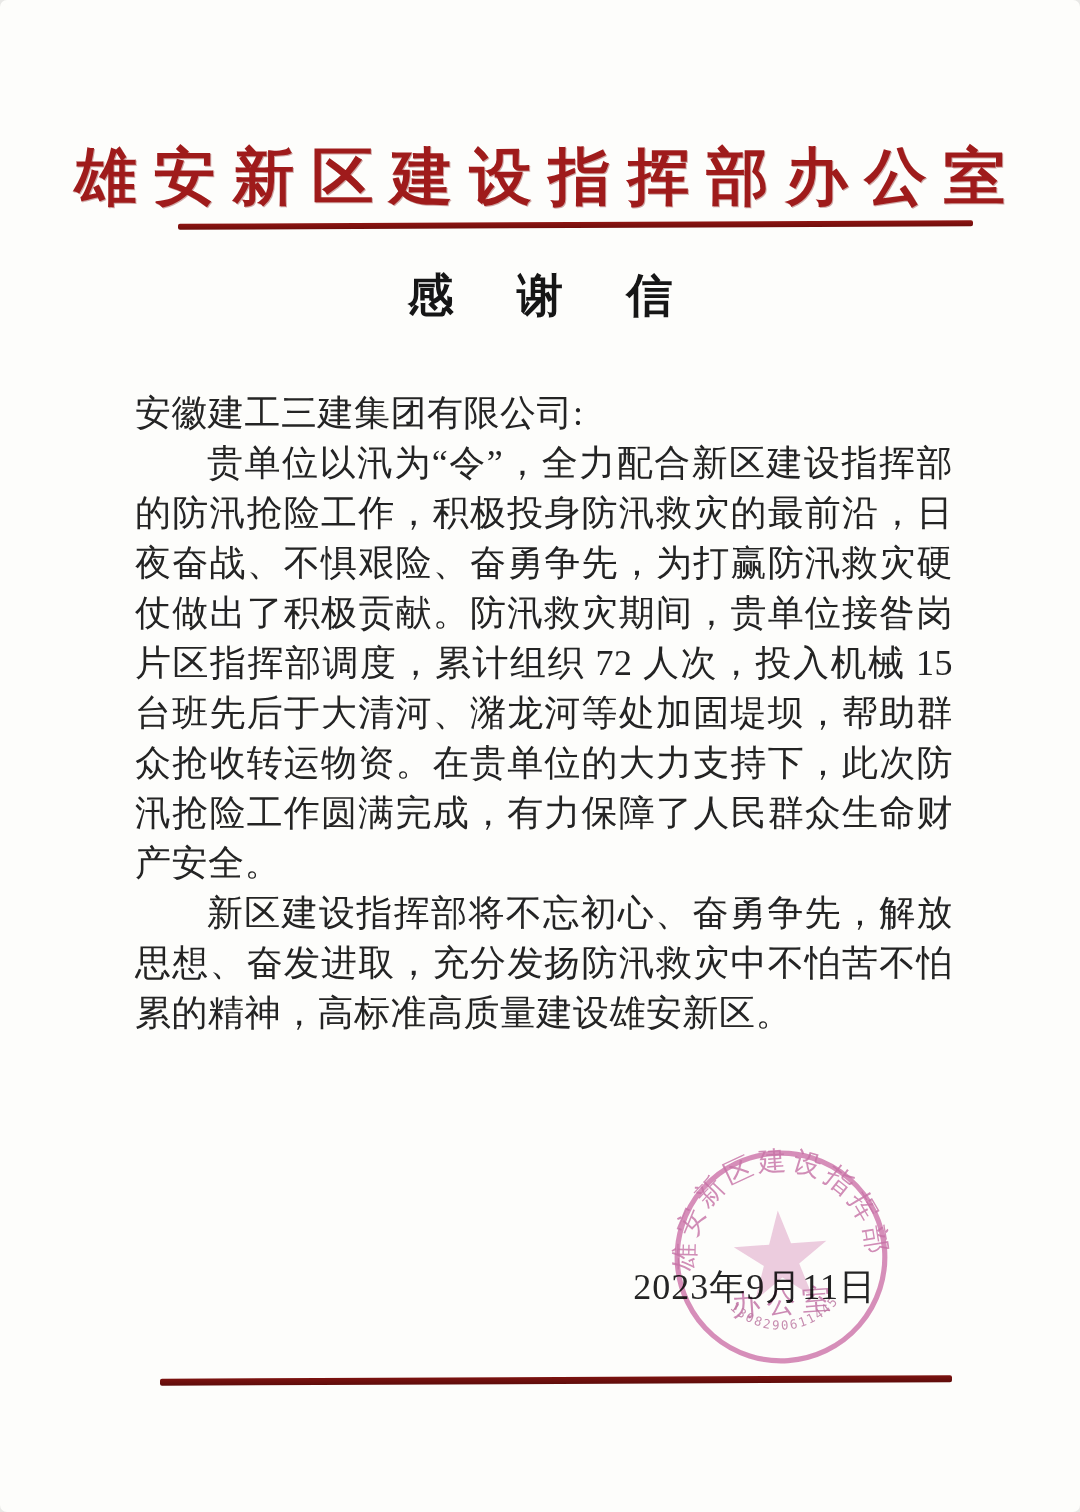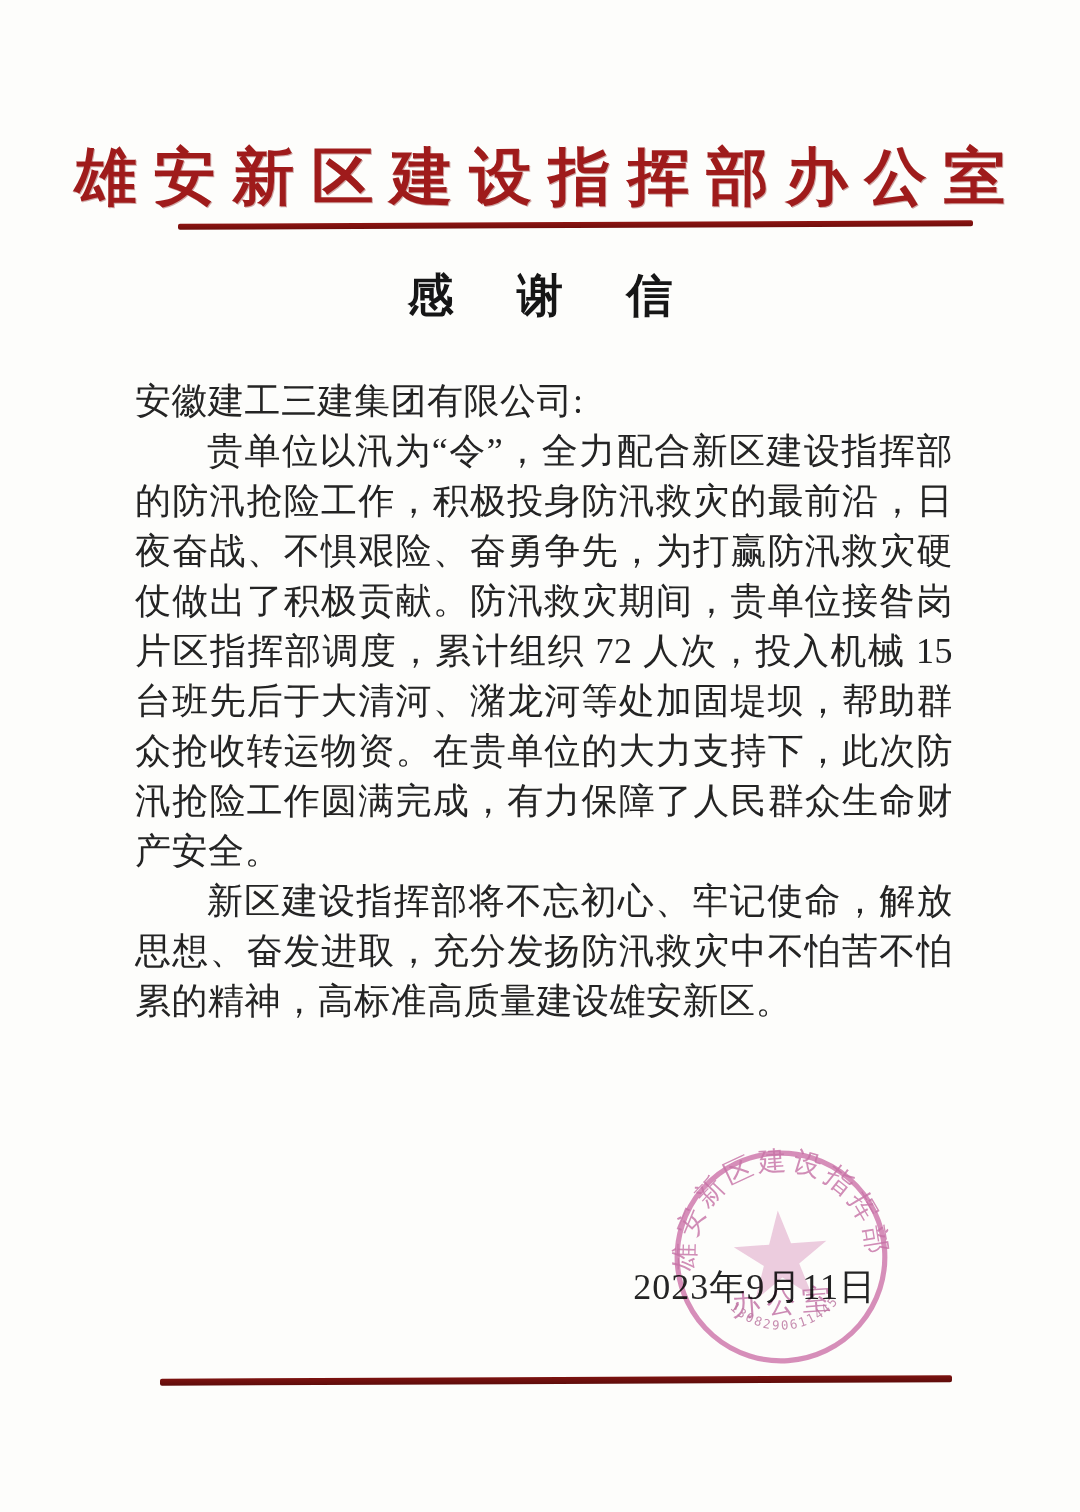--- a/index.html
+++ b/index.html
@@ -4,20 +4,21 @@
 <style>
   html,body{margin:0;padding:0;background:#e8e8e6;}
   .page{
     position:relative;
     width:1080px;height:1512px;
     margin:0 auto;
     background:#fdfdfb;
     overflow:hidden;
     font-family:"Liberation Serif","DejaVu Serif",serif;
     color:#242424;
+    border-radius:7px;
   }
   
   .letterhead-title{
     margin:142px 0 0 0;
     text-align:center;
     font-size:62px;
     line-height:1.15;
     font-weight:900;
     color:#9f1b1b;
     letter-spacing:17px;
@@ -40,21 +41,21 @@
     font-size:46px;
     font-weight:bold;
     color:#161616;
     letter-spacing:26px;
     margin-right:-26px;
     white-space:nowrap;
   }
   
   .letter-body{
     position:absolute;
-    left:135px;top:376px;
+    left:135px;top:388px;
     width:818px;
     font-size:36px;
     line-height:50px;
     text-align:justify;
     text-justify:inter-character;
     letter-spacing:0.5px;
   }
   .letter-body p{margin:0;}
   .recipient{text-indent:0;}
   .para{text-indent:2em;}
@@ -100,21 +101,21 @@
 
   <h1 class="letterhead-title">雄安新区建设指挥部办公室</h1>
 
   <div class="letterhead-rule"></div>
 
   <h2 class="letter-title">感 谢 信</h2>
 
   <main class="letter-body">
     <p class="recipient">安徽建工三建集团有限公司:</p>
     <p class="para">贵单位以汛为“令”，全力配合新区建设指挥部的防汛抢险工作，积极投身防汛救灾的最前沿，日夜奋战、不惧艰险、奋勇争先，为打赢防汛救灾硬仗做出了积极贡献。防汛救灾期间，贵单位接昝岗片区指挥部调度，累计组织 72 人次，投入机械 15 台班先后于大清河、潴龙河等处加固堤坝，帮助群众抢收转运物资。在贵单位的大力支持下，此次防汛抢险工作圆满完成，有力保障了人民群众生命财产安全。</p>
-    <p class="para">新区建设指挥部将不忘初心、牢记使命，解放思想、奋发进取，充分发扬防汛救灾中不怕苦不怕累的精神，高标准高质量建设雄安新区。</p>
+    <p class="para">新区建设指挥部将不忘初心、奋勇争先，解放思想、奋发进取，充分发扬防汛救灾中不怕苦不怕累的精神，高标准高质量建设雄安新区。</p>
   </main>
 
 
   <div class="date-line">2023年9月11日</div>
 
   <svg class="stamp" viewBox="0 0 210 210" xmlns="http://www.w3.org/2000/svg">
     <defs>
       <path id="arcTop" d="M 26,133.7 A 84,84 0 1 1 184,133.7" fill="none"></path>
       <path id="arcBottom" d="M 39.2,128.9 A 70,70 0 0 0 170.8,128.9" fill="none"></path>
     </defs>

